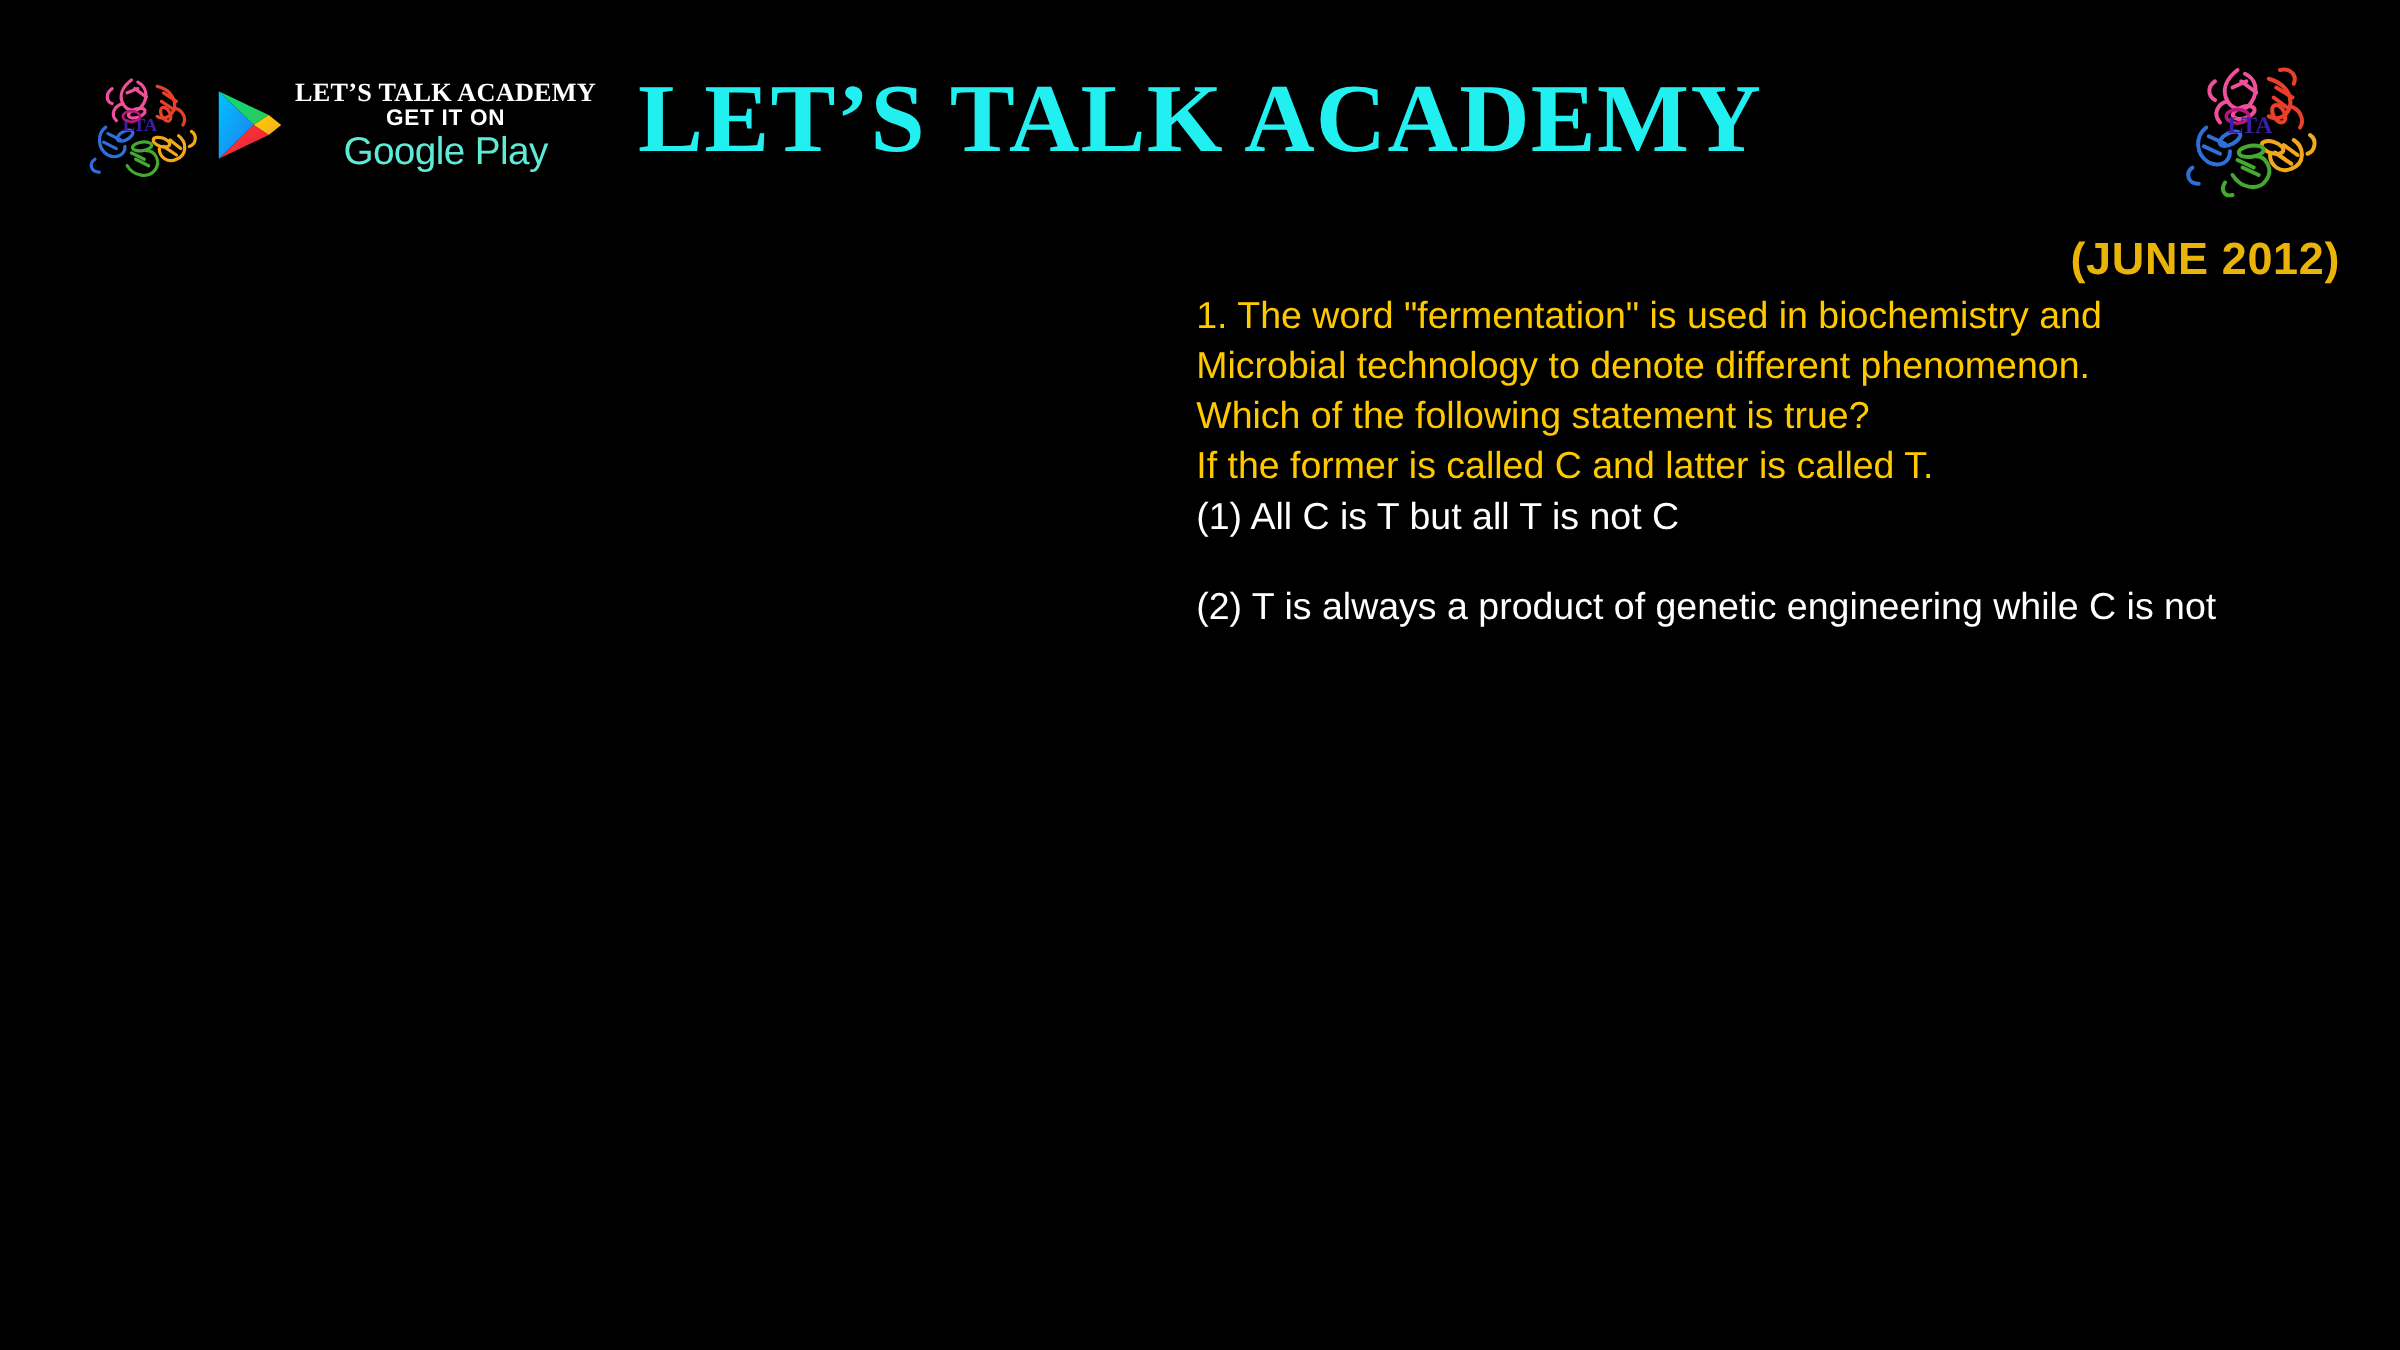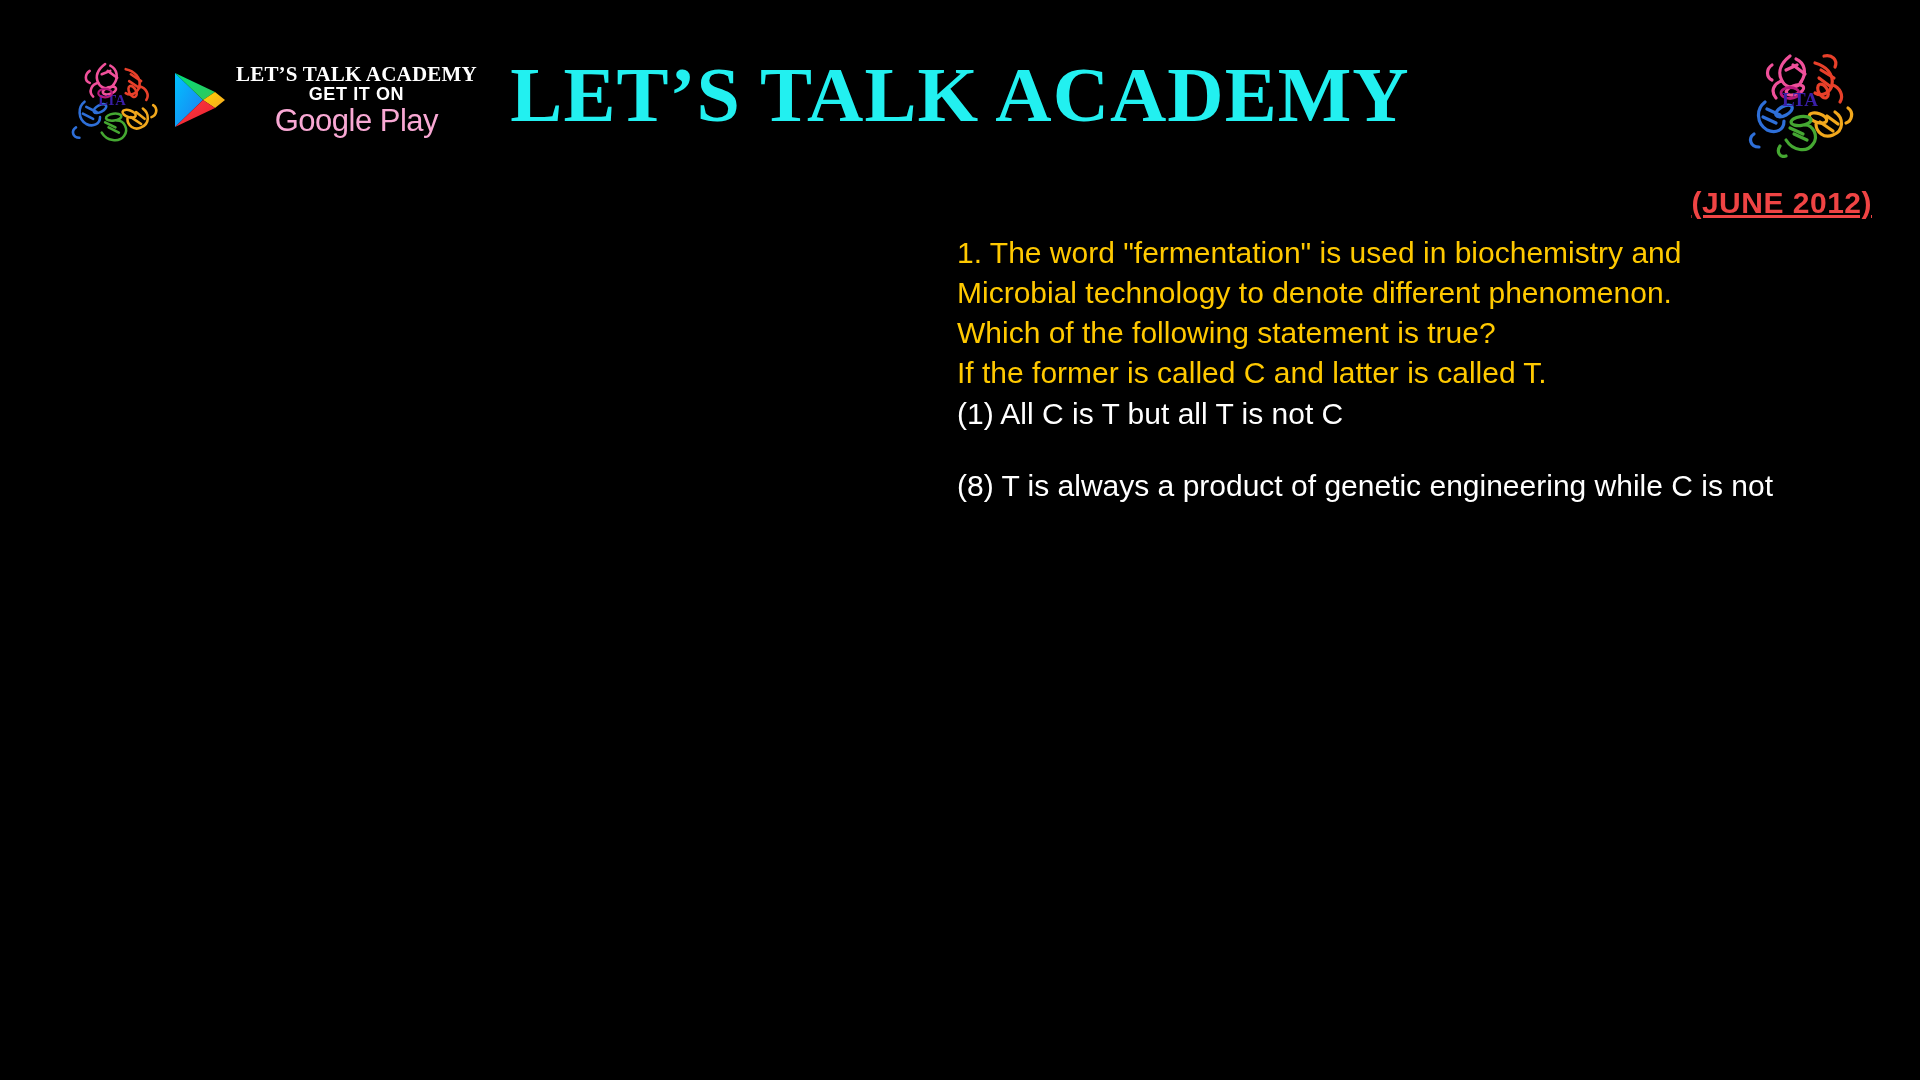--- a/index.html
+++ b/index.html
@@ -76,21 +76,21 @@
   .play-getiton {
     color: #ffffff;
     font-family: "Liberation Sans", sans-serif;
     font-weight: bold;
     font-size: 18px;
     letter-spacing: 0.6px;
     margin-top: 0;
     white-space: nowrap;
   }
   .play-store {
-    color: #f9a8d4;
+    color: #5eead4;
     font-family: "Liberation Sans", sans-serif;
     font-size: 31px;
     letter-spacing: -0.5px;
     margin-top: 2px;
     white-space: nowrap;
   }
 
   
   .main-title {
     position: absolute;
@@ -114,27 +114,26 @@
     top: 42px;
     width: 124px;
     height: 116px;
   }
 
   
   .exam-badge {
     position: absolute;
     right: 48px;
     top: 186px;
-    color: #ef4444;
+    color: #eab308;
     font-family: "Liberation Sans", sans-serif;
     font-weight: bold;
-    font-size: 30px;
+    font-size: 36px;
     letter-spacing: 0.5px;
     white-space: nowrap;
-    text-decoration: underline;
   }
 
   
   .question-panel {
     position: absolute;
     left: 957px;
     top: 233px;
     width: 940px;
   }
 
@@ -327,17 +326,17 @@
 
     <div class="question-stem">
       <span class="qline">1. The word "fermentation" is used in biochemistry and</span>
       <span class="qline">Microbial technology to denote different phenomenon.</span>
       <span class="qline">Which of the following statement is true?</span>
       <span class="qline">If the former is called C and latter is called T.</span>
     </div>
 
     <div class="options">
       <div class="option">(1) All C is T but all T is not C</div>
-      <div class="option">(8) T is always a product of genetic engineering while C is not</div>
+      <div class="option">(2) T is always a product of genetic engineering while C is not</div>
     </div>
   </div>
 
 </div>
 
 </body></html>

